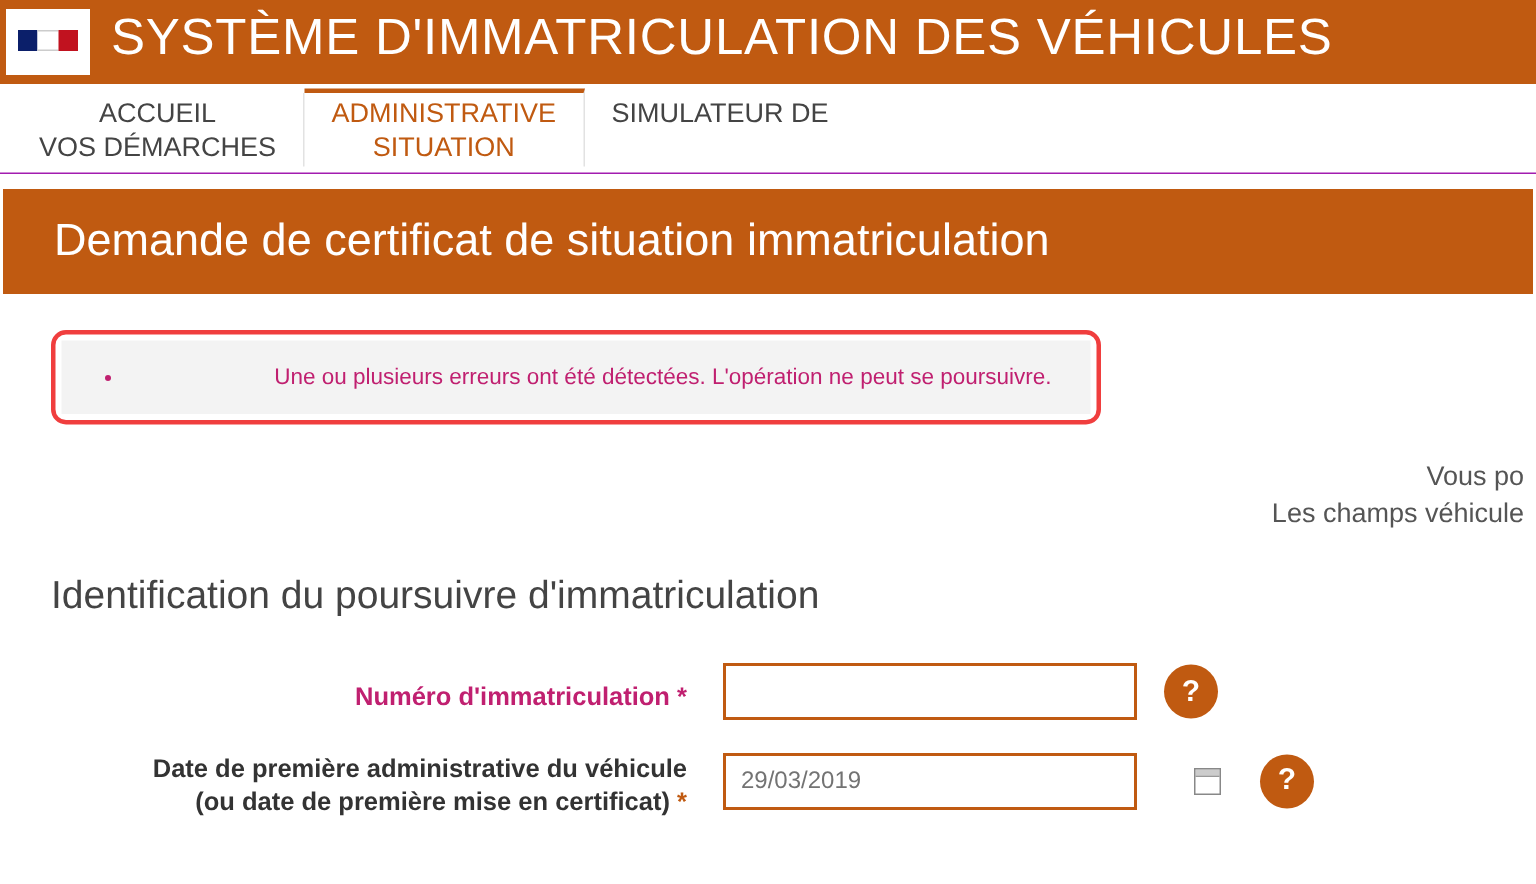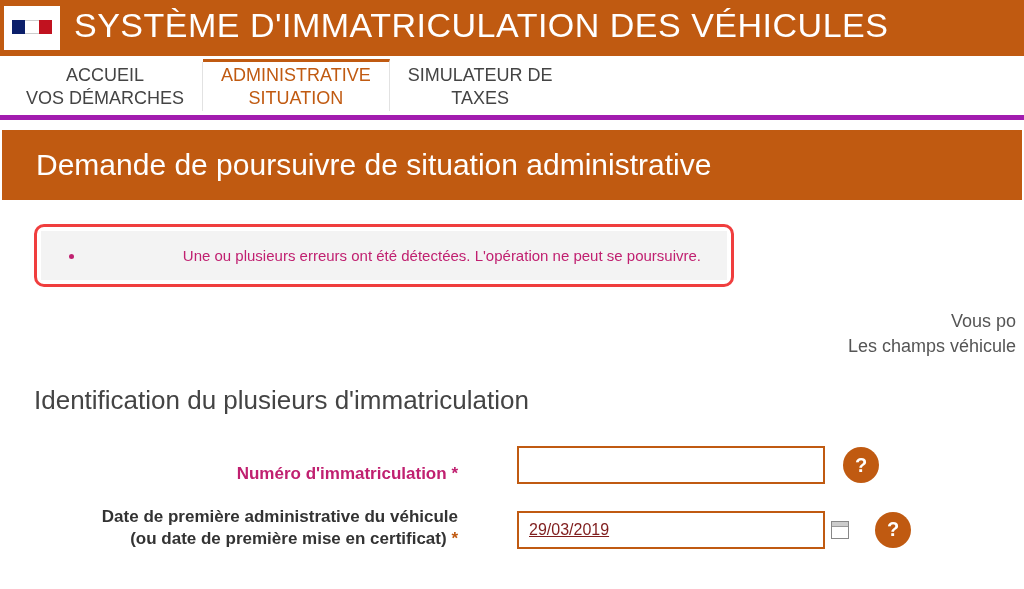--- a/index.html
+++ b/index.html
@@ -41,21 +41,21 @@
     color: #fff;
     font-size: 34px;
     font-weight: 400;
     letter-spacing: 0.5px;
   }
 
   .nav-bar {
     background: #fff;
     display: flex;
     padding: 6px 8px 4px 8px;
-    border-bottom: 5px solid #a21caf;
+    border-bottom: 1px solid #a21caf;
   }
   .nav-item {
     text-align: center;
     padding: 2px 18px;
     font-size: 18px;
     color: #444;
     line-height: 1.25;
     border-right: 1px solid #e2e2e2;
     cursor: pointer;
   }
@@ -108,23 +108,22 @@
 
   .section-heading {
     font-size: 26px;
     color: #444;
     font-weight: 400;
     margin-bottom: 30px;
   }
 
   .form-row {
     display: flex;
-    align-items: flex-end;
+    align-items: center;
     margin-bottom: 16px;
-    gap: 35px;
   }
   .form-label {
     width: 448px;
     text-align: right;
     padding-right: 24px;
     padding-top: 6px;
     font-size: 17px;
     font-weight: 600;
     color: #333;
     line-height: 1.25;
@@ -132,28 +131,27 @@
   .form-label.error { color: #c02070; }
   .req { color: #c02070; font-weight: 700; }
   .form-label.error .req { color: #c02070; }
   .form-label:not(.error) .req { color: #c05a11; }
 
   .form-field {
     display: flex;
     align-items: center;
   }
   .text-input {
-    width: 308px;
+    width: 276px;
     height: 38px;
     border: 2px solid #c05a11;
     padding: 4px 36px 4px 10px;
     font-size: 16px;
-    color: #7f1d1d;
+    color: #737373;
     background: #fff;
-    text-decoration: underline;
   }
   .date-wrap { position: relative; width: 340px; }
   .cal-icon {
     position: absolute;
     right: 8px;
     top: 50%;
     transform: translateY(-50%);
     width: 18px;
     height: 18px;
     border: 1px solid #888;
@@ -196,42 +194,41 @@
   <div class="nav-item">
     <div>ACCUEIL</div>
     <div>VOS DÉMARCHES</div>
   </div>
   <div class="nav-item active">
     <div>ADMINISTRATIVE</div>
     <div>SITUATION</div>
   </div>
   <div class="nav-item">
     <div>SIMULATEUR DE</div>
-    <div>TAXES</div>
   </div>
 </div>
 
-<div class="page-title-bar">Demande de poursuivre de situation administrative</div>
+<div class="page-title-bar">Demande de certificat de situation immatriculation</div>
 
 <div class="content-area">
 
   <div class="alert-wrap">
     <div class="alert-inner">
       <ul>
         <li>Une ou plusieurs erreurs ont été détectées. L'opération ne peut se poursuivre.</li>
       </ul>
     </div>
   </div>
 
   <div class="hints">
     <div>Vous po</div>
     <div>Les champs véhicule</div>
   </div>
 
-  <div class="section-heading">Identification du plusieurs d'immatriculation</div>
+  <div class="section-heading">Identification du poursuivre d'immatriculation</div>
 
   <div class="form-row">
     <div class="form-label error">
       <span>Numéro d'immatriculation</span>
       <span class="req">*</span>
     </div>
     <div class="form-field">
       <input class="text-input" type="text" value="" style="">
       <div class="help-btn">?</div>
     </div>

